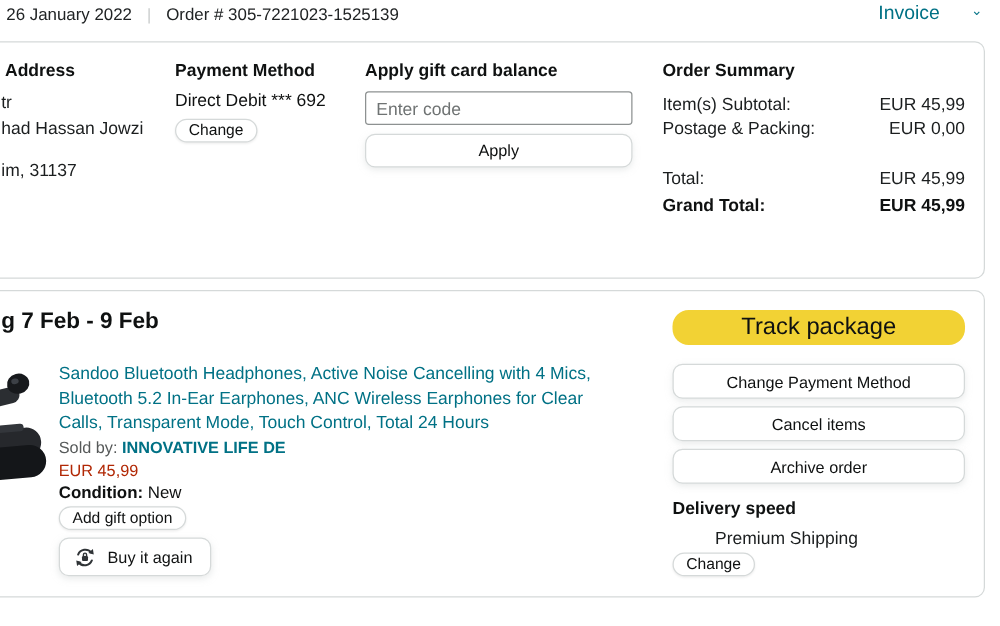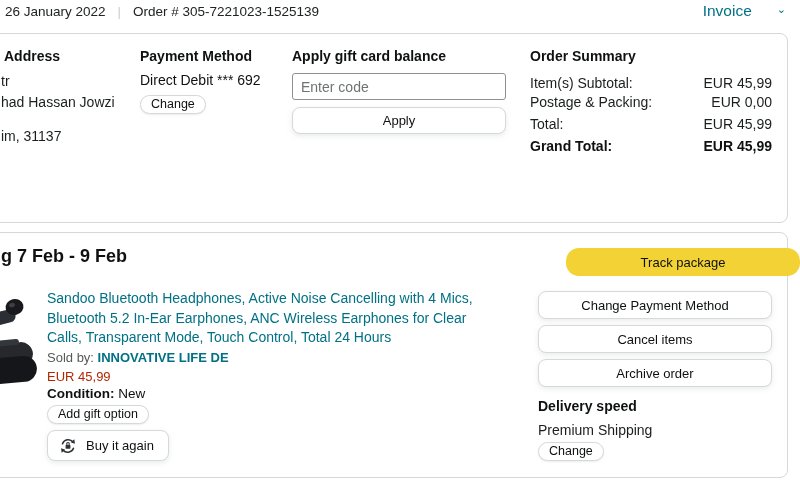--- a/index.html
+++ b/index.html
@@ -39,21 +39,21 @@
   .btn-white {
     display:flex; align-items:center; justify-content:center;
     background:#fff; border:1px solid #D5D9D9; border-radius:8px; cursor:pointer;
     font-size:13px; color:#0F1111; font-family:inherit;
     box-shadow:0 2px 5px rgba(213,217,217,.5);
   }
   .gift .apply { margin-top:7px; width:214px; height:27px; }
   .summary { position:absolute; left:530px; top:48px; width:242px; }
   .summary .rows { margin-top:10px; font-size:14px; color:#1b1e1f; }
   .srow { display:flex; justify-content:space-between; line-height:19px; }
-  .srow.total { margin-top:3px; }
+  .srow.total { margin-top:21px; }
   .srow.grand { margin-top:3px; font-weight:bold; color:#0F1111; }
   
   .ship-heading { position:absolute; left:1px; top:246px; font-size:18px; font-weight:bold; color:#0F1111; }
   .prod-img { position:absolute; left:-27px; top:292px; width:72px; height:106px; }
   .prod-title {
     position:absolute; left:47px; top:289px; width:452px; font-size:14px; line-height:19.5px;
     color:var(--link-teal,#007185); cursor:pointer;
   }
   .soldby { position:absolute; left:47px; top:350px; font-size:13px; color:#565959; }
   .soldby .seller { color:var(--link-teal,#007185); cursor:pointer;font-weight:bold; }
@@ -64,27 +64,27 @@
   .buyagain {
     position:absolute; left:47px; top:430px; height:31px; padding:0 14px 0 10px;
     display:flex; align-items:center; gap:8px; border-radius:8px;
   }
   .buyagain svg { display:block; }
   
   .actions { position:absolute; left:538px; top:248px; width:234px; }
   .btn-yellow {
     width:234px; height:28px; display:flex; align-items:center; justify-content:center;
     background:var(--accent-yellow,#F2D234); border:none; border-radius:13px; cursor:pointer;
-    font-size:13px; color:#0F1111; font-family:inherit;margin-left:28px;
+    font-size:19px; color:#0F1111; font-family:inherit;
   }
   .actions .btn-white { width:234px; height:28px; }
   .mb-track { margin-bottom:15px; }
   .mb-white { margin-bottom:6px; }
   .delivery-title { margin-top:11px; font-size:14px; font-weight:bold; }
-  .delivery-speed { margin-top:8px; font-size:14px; color:#1b1e1f; }
+  .delivery-speed { margin-top:8px; font-size:14px; color:#1b1e1f;margin-left:34px; }
   .delivery-change { margin-top:4px; }
 </style>
 </head>
 <body>
 
 <div class="page">
 
   <div class="topbar">
     <span>26 January 2022</span>
     <span class="sep">|</span>

